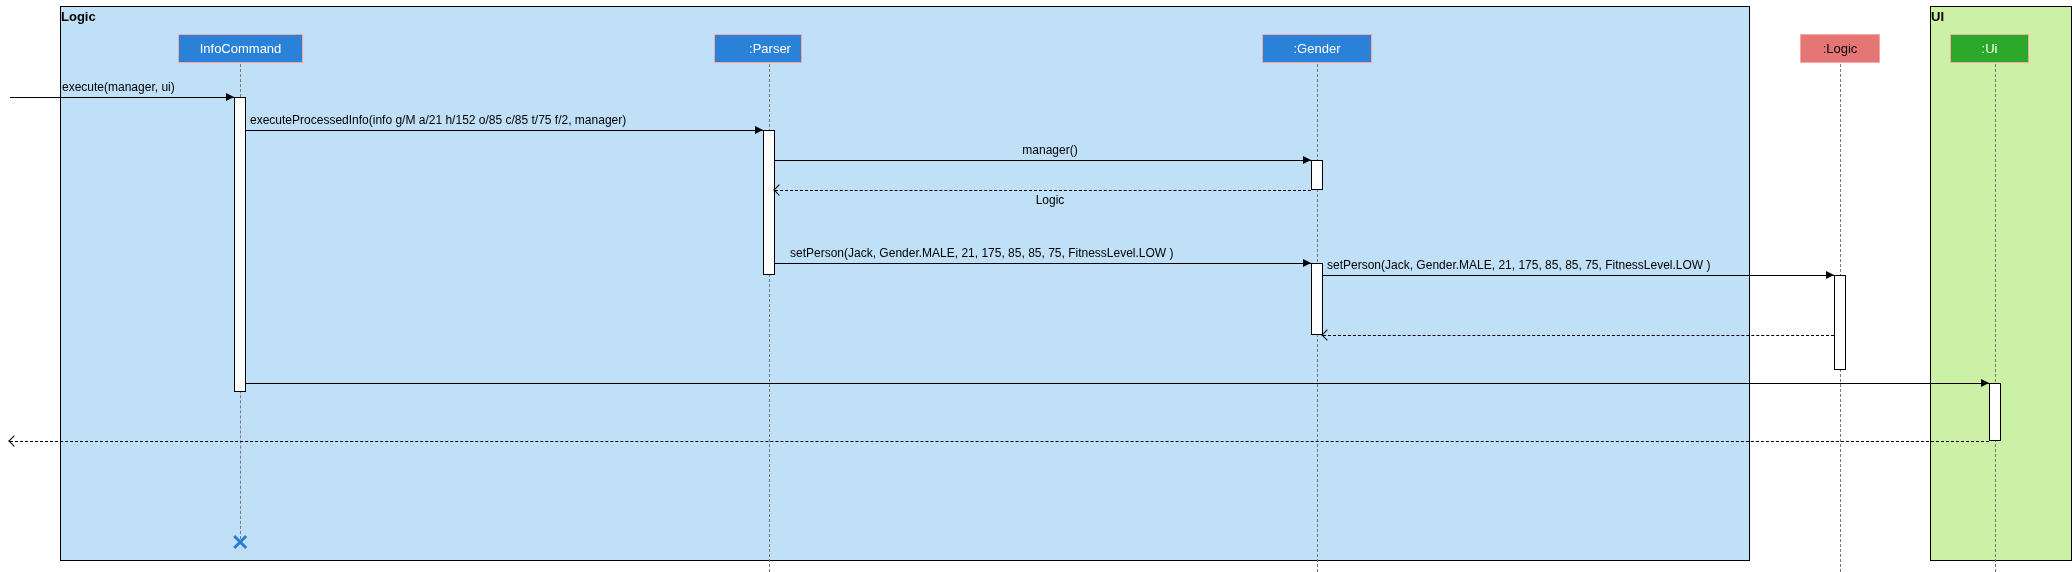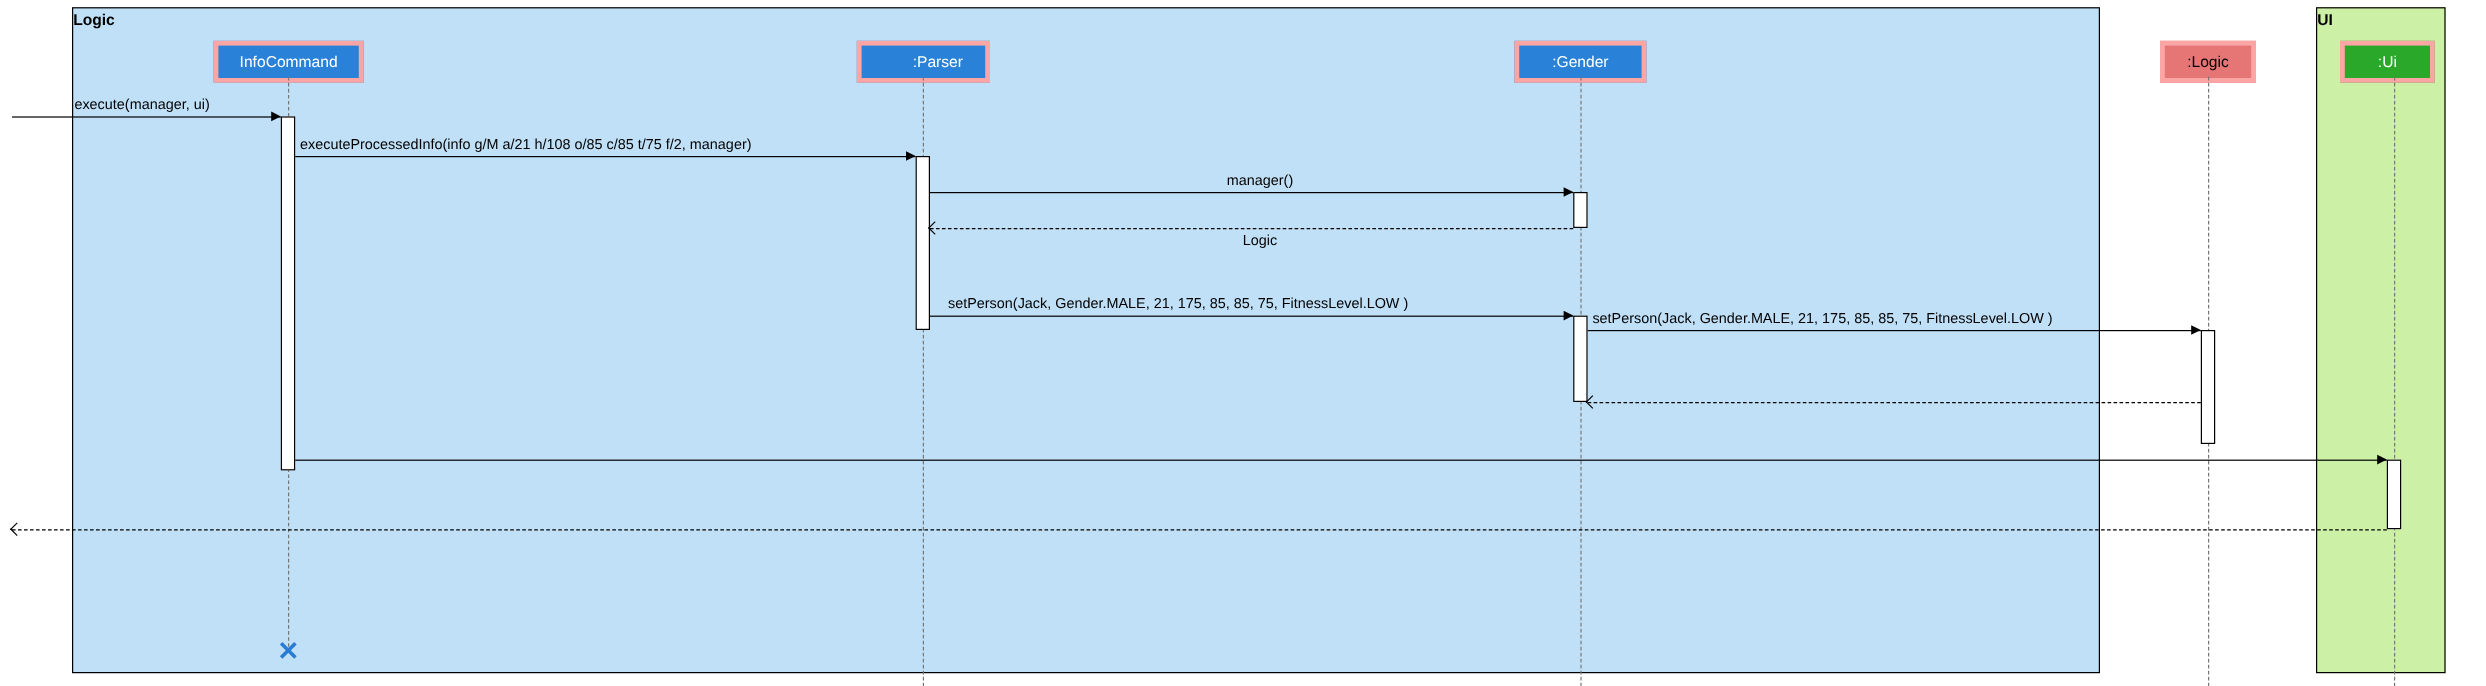--- a/index.html
+++ b/index.html
@@ -20,21 +20,21 @@
     border: 1px solid #000;
   }
   .region-title {
     text-align: left;
     font-weight: bold;
     padding: 2px 0;
     font-size: 13px;
   }
   .lifeline-head {
     position: absolute;
-    border: 4px solid #fca5a5;
+    border: 1px solid #fca5a5;
     text-align: center;
     padding: 6px 0;
     font-size: 13px;
   }
   .lifeline {
     position: absolute;
     width: 0;
     border-left: 1px dashed #777;
   }
   .activation {
@@ -79,28 +79,28 @@
   }
 </style>
 </head>
 <body>
 
 <div class="canvas">
 
   <div class="region" style="left:60px; top:6px; width:1690px; height:555px; background:#bfe0f7;">
     <div class="region-title">Logic</div>
   </div>
-  <div class="region" style="left:1930px; top:6px; width:108px; height:555px; background:#ccf0a6;">
+  <div class="region" style="left:1930px; top:6px; width:142px; height:555px; background:#ccf0a6;">
     <div class="region-title">UI</div>
   </div>
 
   <div class="lifeline-head" style="left:178px; top:34px; width:125px; background:#2a82d8; color:#fff;">
     <span>InfoCommand</span>
   </div>
-  <div class="lifeline-head" style="left:714px; top:34px; width:111px; background:#2a82d8; color:#fff;padding-left:24px;">
+  <div class="lifeline-head" style="left:714px; top:34px; width:88px; background:#2a82d8; color:#fff;padding-left:24px;">
     <span>:Parser</span>
   </div>
   <div class="lifeline-head" style="left:1262px; top:34px; width:110px; background:#2a82d8; color:#fff;">
     <span>:Gender</span>
   </div>
   <div class="lifeline-head" style="left:1800px; top:34px; width:80px; background:#e67676; color:#000;">
     <span>:Logic</span>
   </div>
   <div class="lifeline-head" style="left:1950px; top:34px; width:79px; background:#2aa82a; color:#fff;">
     <span>:Ui</span>
@@ -118,21 +118,21 @@
   <div class="activation" style="left:1311px; top:263px; height:72px;"></div>
   <div class="activation" style="left:1834px; top:275px; height:95px;"></div>
   <div class="activation" style="left:1989px; top:383px; height:58px;"></div>
 
   <div class="msg-line" style="left:10px; top:97px; width:224px;"></div>
   <div class="arrow-head right" style="left:226px; top:93px;"></div>
   <div class="msg-label" style="left:62px; top:80px;text-align:center;">execute(manager, ui)</div>
 
   <div class="msg-line" style="left:246px; top:130px; width:517px;"></div>
   <div class="arrow-head right" style="left:755px; top:126px;"></div>
-  <div class="msg-label" style="left:250px; top:113px;">executeProcessedInfo(info g/M a/21 h/108 o/85 c/85 t/75 f/2, manager)</div>
+  <div class="msg-label" style="left:250px; top:113px;">executeProcessedInfo(info g/M a/21 h/152 o/85 c/85 t/75 f/2, manager)</div>
 
   <div class="msg-line" style="left:775px; top:160px; width:536px;"></div>
   <div class="arrow-head right" style="left:1303px; top:156px;"></div>
   <div class="msg-label" style="left:830px; top:143px; width:440px;">manager()</div>
 
   <div class="msg-line dashed" style="left:775px; top:190px; width:536px;"></div>
   <div class="arrow-head open-left" style="left:775px; top:186px;"></div>
   <div class="msg-label" style="left:830px; top:193px; width:440px;">Logic</div>
 
   <div class="msg-line" style="left:775px; top:263px; width:536px;"></div>

